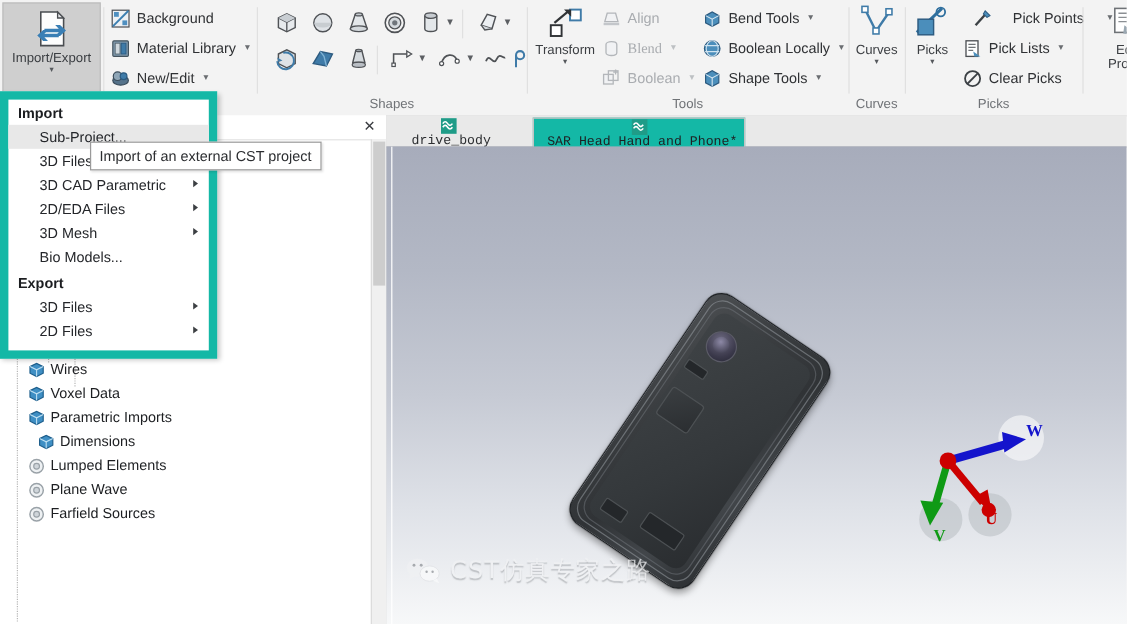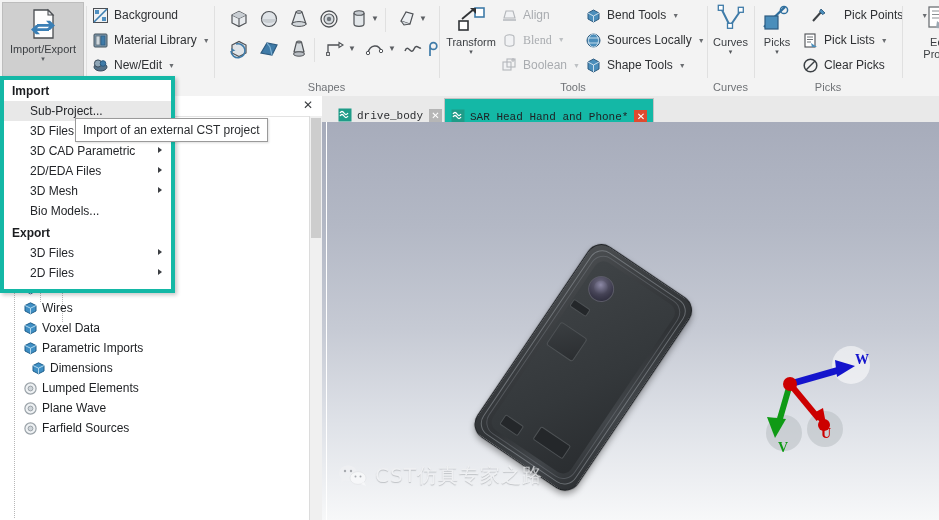--- a/index.html
+++ b/index.html
@@ -33,21 +33,21 @@
   .cmd .cdd{font-size:7px;color:#6a6d71;margin-left:6px;}
   .cmd.disabled .cdd{color:#bdc0c3;}
 
   .iconbox{display:inline-flex;align-items:center;justify-content:center;}
 
   
   .shpicon{position:absolute;}
 
   
   .menu{position:absolute;left:0;top:76px;width:167px;height:209px;background:#fff;
-        border:4px solid #14b8a6;box-shadow:2px 2px 4px rgba(0,0,0,.22);z-index:40;}
+        border:7px solid #14b8a6;box-shadow:2px 2px 4px rgba(0,0,0,.22);z-index:40;}
   .mhead{font-size:12px;font-weight:bold;color:#1b1d20;padding:4px 0 3px 8px;}
   .mitem{position:relative;height:20px;line-height:20px;padding-left:26px;font-size:12px;
          color:#24262a;}
   .mitem.sel{background:#e8e8e8;}
   .marrow{position:absolute;right:9px;top:6px;width:0;height:0;
           border-left:4px solid #3c3f43;border-top:3.5px solid transparent;border-bottom:3.5px solid transparent;}
   .tooltip{position:absolute;left:75px;top:118px;height:22px;line-height:22px;
            background:#fff;border:1px solid #9a9a9a;padding:0 7px;font-size:12px;color:#2b2d30;
            z-index:60;box-shadow:1px 1px 2px rgba(0,0,0,.13);white-space:nowrap;}
 
@@ -63,22 +63,22 @@
   .texp{width:9px;height:9px;border:1px solid #9aa0a6;background:#fff;font-size:8px;
         line-height:7px;text-align:center;color:#30333a;box-sizing:border-box;}
   .tvert{position:absolute;border-left:1px dotted #b7b7b7;}
   .tscroll{position:absolute;right:0;top:20px;width:12px;height:404px;background:#f0f0f0;
            border-left:1px solid #dcdcdc;}
   .tthumb{position:absolute;left:1px;top:2px;width:10px;height:120px;background:#cdcdcd;}
 
   
   .tabbar{position:absolute;left:322px;top:96px;width:617px;height:26px;background:#e9e9e9;
           border-bottom:1px solid #c3c3c3;}
-  .tab{position:absolute;top:2px;height:24px;display:flex;align-items:flex-end;padding:0 6px;
-       font-family:"Liberation Mono", monospace;font-size:11px;color:#1e2023;}
+  .tab{position:absolute;top:2px;height:24px;display:flex;align-items:center;padding:0 6px;
+       font-family:"Liberation Mono", monospace;font-size:11px;color:#1e2023;flex-direction:column;}
   .tab.inactive{color:#2b2d30;}
   .tab.active{background:#14b8a6;border:1px solid #c3c3c3;border-bottom:1px solid #fff;}
   .tabx{width:13px;height:13px;margin-left:6px;font-size:10px;line-height:13px;text-align:center;
         color:#fff;background:#b6b6b6;font-family:"Liberation Sans",sans-serif;}
   .tabx.red{background:#e04a2f;}
 
   
   .viewport{position:absolute;left:322px;top:122px;width:617px;height:398px;
             background:linear-gradient(to bottom,#a7acbb 0%,#b3b8c5 26%,#c6cad4 52%,#dfe2e8 76%,#f7f8f9 100%);
             overflow:hidden;}
@@ -333,21 +333,21 @@
         <span class="cdd">▼</span>
       </div>
       <div class="cmd" style="left:146px;top:29px;">
         <span class="iconbox">
           <svg width="17" height="17" viewBox="0 0 17 17">
             <circle cx="8.5" cy="8.5" r="6.5" fill="#4b8ebb" stroke="#2d5b80" stroke-width="1"></circle>
             <path d="M2.6 6 h11.8 M2.6 11 h11.8" stroke="#cfe3f0" stroke-width=".9"></path>
             <path d="M8.5 2 a5 6.5 0 0 0 0 13 a5 6.5 0 0 0 0 -13" fill="none" stroke="#cfe3f0" stroke-width=".9"></path>
           </svg>
         </span>
-        <span class="ctext">Sources Locally</span>
+        <span class="ctext">Boolean Locally</span>
         <span class="cdd">▼</span>
       </div>
       <div class="cmd" style="left:146px;top:54px;">
         <span class="iconbox">
           <svg width="17" height="17" viewBox="0 0 17 17">
             <path d="M3 5 L8.5 2 L14 5 L14 12 L8.5 15 L3 12 Z" fill="#4b8ebb" stroke="#2d5b80" stroke-width="1"></path>
             <path d="M3 5 L8.5 8 L14 5" fill="none" stroke="#d9e8f2" stroke-width=".9"></path>
             <path d="M8.5 8 L8.5 15" stroke="#d9e8f2" stroke-width=".9"></path>
           </svg>
         </span>

